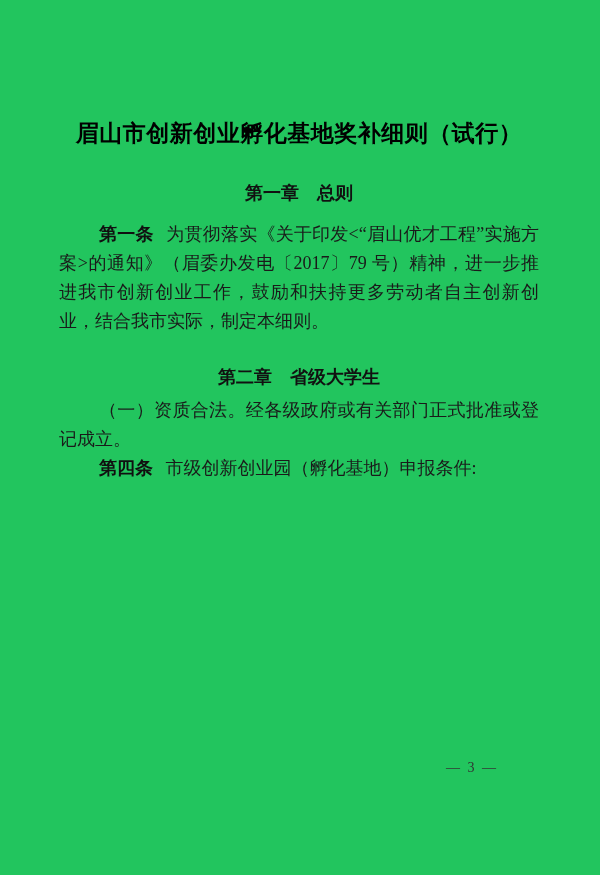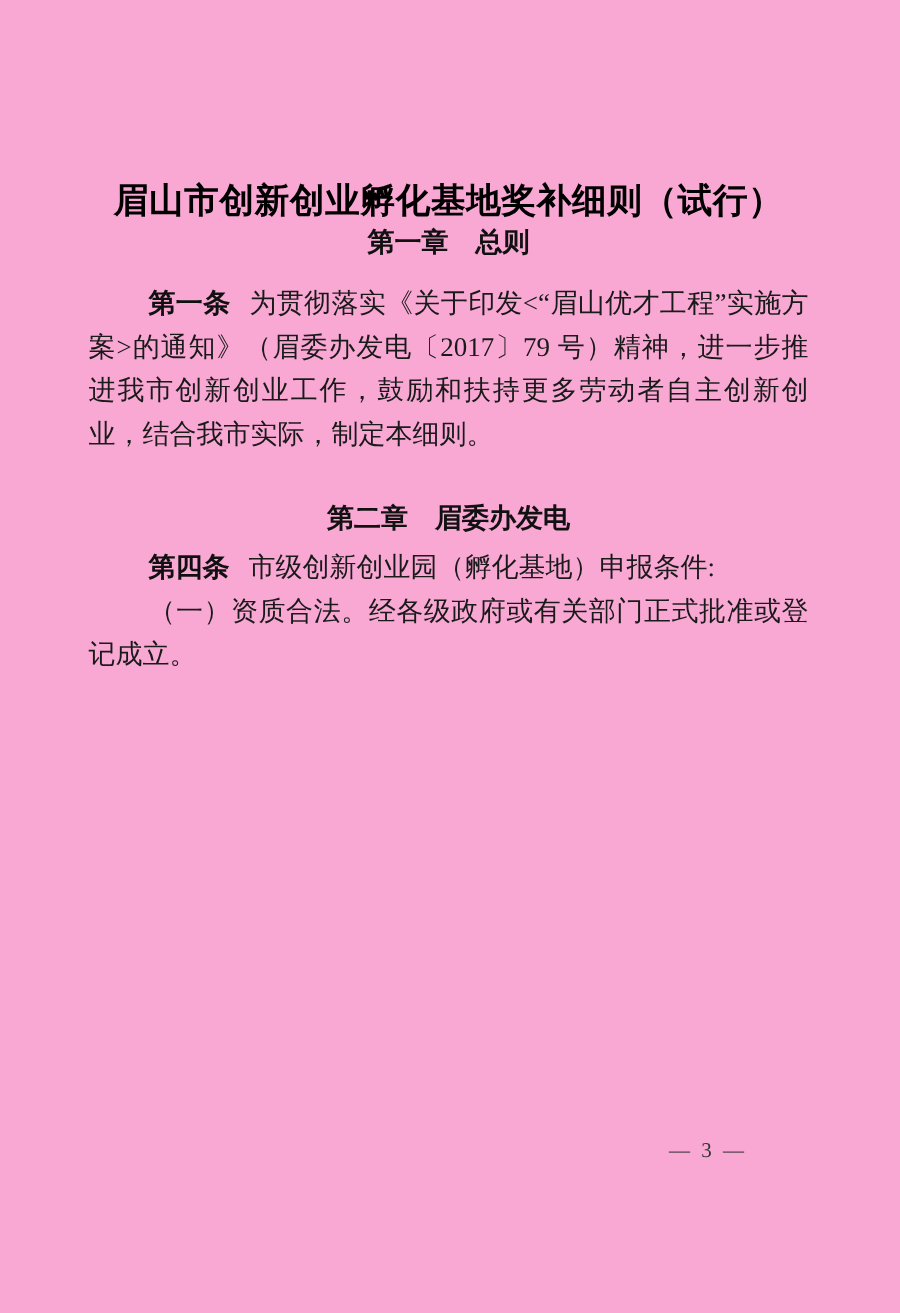--- a/index.html
+++ b/index.html
@@ -9,21 +9,21 @@
   }
   body {
     width: 600px;
     height: 875px;
     position: relative;
     overflow: hidden;
   }
   .page {
     position: absolute;
     inset: 0;
-    background: #f9a8d4;
+    background: #22c55e;
     padding-left: 28px;
   }
   .content {
     position: absolute;
     left: 59px;
     right: 61px;
     top: 0;
   }
   .doc-title {
     margin: 118px 0 0 0;
@@ -39,20 +39,21 @@
   .chapter-heading {
     font-family: "Liberation Sans", "DejaVu Sans", sans-serif;
     font-weight: 700;
     font-size: 18px;
     line-height: 26px;
     text-align: center;
     color: #111111;
     margin: 0;
   }
   .chapter-heading.first {
+    margin-top: 32px;
     margin-bottom: 14px;
   }
   .chapter-heading.second {
     margin-top: 28px;
     margin-bottom: 6px;
   }
   .para {
     margin: 0;
     font-family: "Liberation Serif", "DejaVu Serif", serif;
     font-size: 18px;
@@ -88,23 +89,23 @@
 
     <section>
       <h2 class="chapter-heading first">第一章　总则</h2>
 
       <p class="para"><b class="article-label">第一条</b><span>为贯彻落实《关于印发&lt;“眉山优才工程”实施方案&gt;的通知》（眉委办发电〔2017〕79 号）精神，进一步推进我市创新创业工作，鼓励和扶持更多劳动者自主创新创业，结合我市实际，制定本细则。</span></p>
 
 
     </section>
 
     <section>
-      <h2 class="chapter-heading second">第二章　眉委办发电</h2>
+      <h2 class="chapter-heading second">第二章　省级大学生</h2>
+
+      <p class="para"><span>（一）资质合法。经各级政府或有关部门正式批准或登记成立。</span></p>
 
       <p class="para"><b class="article-label">第四条</b><span>市级创新创业园（孵化基地）申报条件:</span></p>
-
-      <p class="para"><span>（一）资质合法。经各级政府或有关部门正式批准或登记成立。</span></p>
     </section>
 
   </div>
 
   <div class="page-number">— 3 —</div>
 </div>
 
 </body></html>

